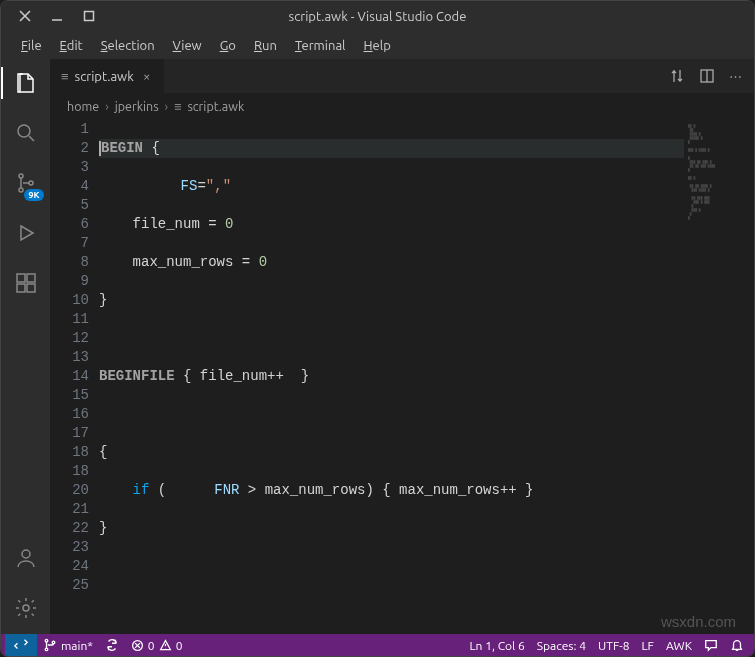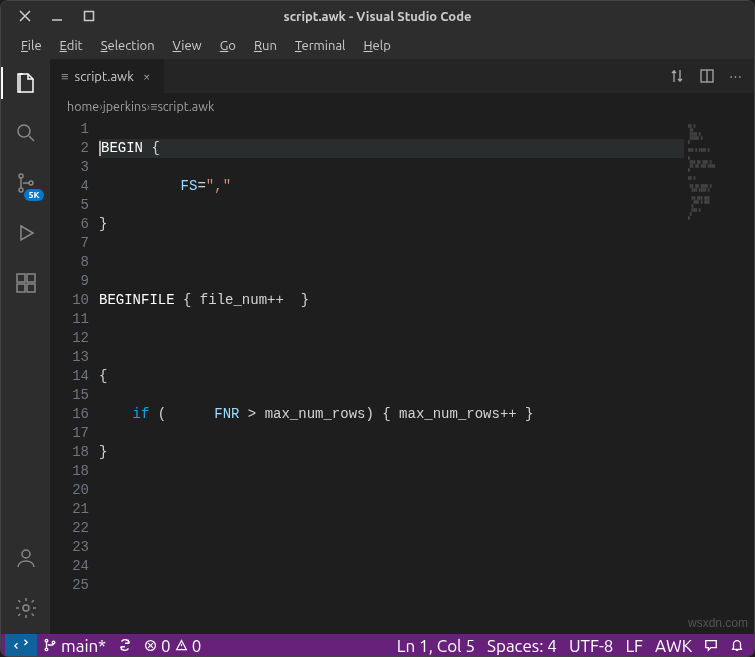--- a/index.html
+++ b/index.html
@@ -17,21 +17,21 @@
   height: 30px;
   background: #2d2d2d;
   display: flex;
   align-items: center;
   color: #ccc;
   font-size: 13px;
   position: relative;
 }
 .titlebar .win-controls { display: flex; gap: 20px; padding-left: 18px; }
 .titlebar .win-icon { width: 12px; height: 12px; display:inline-flex; align-items:center; justify-content:center; cursor:pointer;}
-.titlebar .title { position:absolute; left:0; right:0; text-align:center; pointer-events:none; font-weight:700; }
+.titlebar .title { position:absolute; left:0; right:0; text-align:center; pointer-events:none; font-weight:400; }
 .menubar {
   height: 28px; background:#2d2d2d; display:flex; align-items:center;
   padding: 0 12px; gap: 2px; font-size:13px;
 }
 .menubar .menu-item { padding: 3px 8px; cursor:pointer; border-radius:3px; }
 .menubar .mne { text-decoration: underline; }
 .main { display:flex; height: calc(100% - 30px - 28px - 22px); }
 .activitybar {
   width: 50px; background:#2d2d2d; display:flex; flex-direction:column;
   align-items:center; padding-top:8px; gap:18px;
@@ -60,61 +60,61 @@
 .tab {
   display:flex; align-items:center; gap:6px;
   padding: 0 10px; background:#1e1e1e;
   border-right:1px solid #252526;
   cursor:pointer;
 }
 .tab .tab-close { width:14px; height:14px; display:inline-flex; align-items:center; justify-content:center; font-size:13px; color:#999;}
 .tabs-spacer { flex:1; }
 .tab-actions { display:flex; align-items:center; gap:14px; padding:0 12px; color:#aaa; }
 .breadcrumb {
-  height:24px; display:flex; align-items:center; 
+  height:24px; display:flex; align-items:center; gap:6px;
   padding: 0 16px; font-size:12.5px; color:#a0a0a0;
 }
 .breadcrumb .chev { color:#777; }
 .editor-body { flex:1; display:flex; min-height:0; position:relative; }
 .gutter {
   width:48px; text-align:right; padding: 2px 10px 2px 0;
   color:#6e7681; font-family: "Consolas", "Courier New", monospace;
   font-size:14px; line-height:19px; user-select:none;
 }
 .code {
   flex:1; padding:2px 0; font-family:"Consolas","Courier New",monospace;
   font-size:14px; line-height:19px; color:#d4d4d4; white-space:pre;
   overflow:hidden;
 }
 .line { height:19px; }
 .line.active { background:#2a2d2e; }
-.kw { color:#ffffff; }
+.kw { color:#a3a3a3;font-weight:bold; }
 .kw2 { color:#0ea5e9; }
 .id { color:#9cdcfe;padding-left:48px; }
 .str { color:#ce9178; }
 .num { color:#b5cea8; }
 .minimap {
   width:70px; background:#1e1e1e;
   padding:6px 4px; color:#444; font-size:3px; line-height:4px;
   font-family:monospace; overflow:hidden; white-space:pre;
 }
 .statusbar {
   height:22px; background:#68217a; color:#fff;
-  display:flex; align-items:center; font-size:17px;
+  display:flex; align-items:center; font-size:12px;
   padding:0 4px;
 }
 .statusbar .sb-item { padding:0 6px; display:flex; align-items:center; gap:4px; cursor:pointer; height:100%;}
 .statusbar .sb-spacer { flex:1; }
 .remote {
   background:#0e639c; height:100%; width:32px;
   display:flex; align-items:center; justify-content:center;
 }
 svg { display:block; }
 .watermark {
-  position:absolute; bottom:4px; right:6px; color:#555; font-size:12px; font-family:sans-serif;
+  position:absolute; bottom:4px; right:18px; color:#555; font-size:15px; font-family:sans-serif;
 }
 .cursor { display:inline-block; width:2px; height:15px; background:#aeafad; vertical-align:middle; }
 </style>
 </head>
 <body>
 
 <div class="titlebar">
   <div class="win-controls">
     <span class="win-icon">
       <svg width="12" height="12" viewBox="0 0 12 12">
@@ -162,21 +162,21 @@
           <path d="M20 20l-5-5"></path>
         </svg>
     </div>
     <div class="act-icon">
       <svg width="24" height="24" viewBox="0 0 24 24" fill="none" stroke="currentColor" stroke-width="1.5">
           <circle cx="7" cy="5" r="2"></circle>
           <circle cx="7" cy="19" r="2"></circle>
           <circle cx="17" cy="12" r="2"></circle>
           <path d="M7 7v10M9 12h6"></path>
         </svg>
-      <span class="badge">5K</span>
+      <span class="badge">9K</span>
     </div>
     <div class="act-icon">
       <svg width="24" height="24" viewBox="0 0 24 24" fill="none" stroke="currentColor" stroke-width="1.5">
           <path d="M7 5l12 7-12 7z"></path>
         </svg>
     </div>
     <div class="act-icon">
       <svg width="24" height="24" viewBox="0 0 24 24" fill="none" stroke="currentColor" stroke-width="1.5">
           <rect x="3" y="3" width="8" height="8"></rect>
           <rect x="3" y="13" width="8" height="8"></rect>
@@ -256,20 +256,22 @@
           <div class="line">20</div>
           <div class="line">21</div>
           <div class="line">22</div>
           <div class="line">23</div>
           <div class="line">24</div>
           <div class="line">25</div>
         </div>
       <div class="code">
 <div class="line active"><span class="cursor"></span><span class="kw">BEGIN</span><span> {</span></div>
 <div class="line">    <span class="id">FS</span><span>=</span><span class="str">","</span></div>
+<div class="line">    <span>file_num</span><span> = </span><span class="num">0</span></div>
+<div class="line">    <span>max_num_rows</span><span> = </span><span class="num">0</span></div>
 <div class="line"><span>}</span></div>
 <div class="line"></div>
 <div class="line"><span class="kw">BEGINFILE</span><span> { file_num++  }</span></div>
 <div class="line"></div>
 <div class="line"><span>{</span></div>
 <div class="line">    <span class="kw2">if</span><span> (</span><span class="id">FNR</span><span> &gt; max_num_rows) { max_num_rows++ }</span></div>
 <div class="line"><span>}</span></div>
 <div class="line"></div>
 <div class="line"></div>
 
@@ -339,21 +341,21 @@
         <path d="M5 5l6 6M11 5l-6 6"></path>
       </svg>
     <span>0</span>
     <svg width="13" height="13" viewBox="0 0 16 16" fill="none" stroke="#fff" stroke-width="1.5">
         <path d="M8 2l6 11H2z"></path>
         <path d="M8 6v3M8 11v.5"></path>
       </svg>
     <span>0</span>
   </div>
   <div class="sb-spacer"></div>
-  <div class="sb-item">Ln 1, Col 5</div>
+  <div class="sb-item">Ln 1, Col 6</div>
   <div class="sb-item">Spaces: 4</div>
   <div class="sb-item">UTF-8</div>
   <div class="sb-item">LF</div>
   <div class="sb-item">AWK</div>
   <div class="sb-item">
     <svg width="14" height="14" viewBox="0 0 16 16" fill="none" stroke="#fff" stroke-width="1.5">
         <path d="M2 3h12v8H8l-3 3v-3H2z"></path>
       </svg>
   </div>
   <div class="sb-item">

